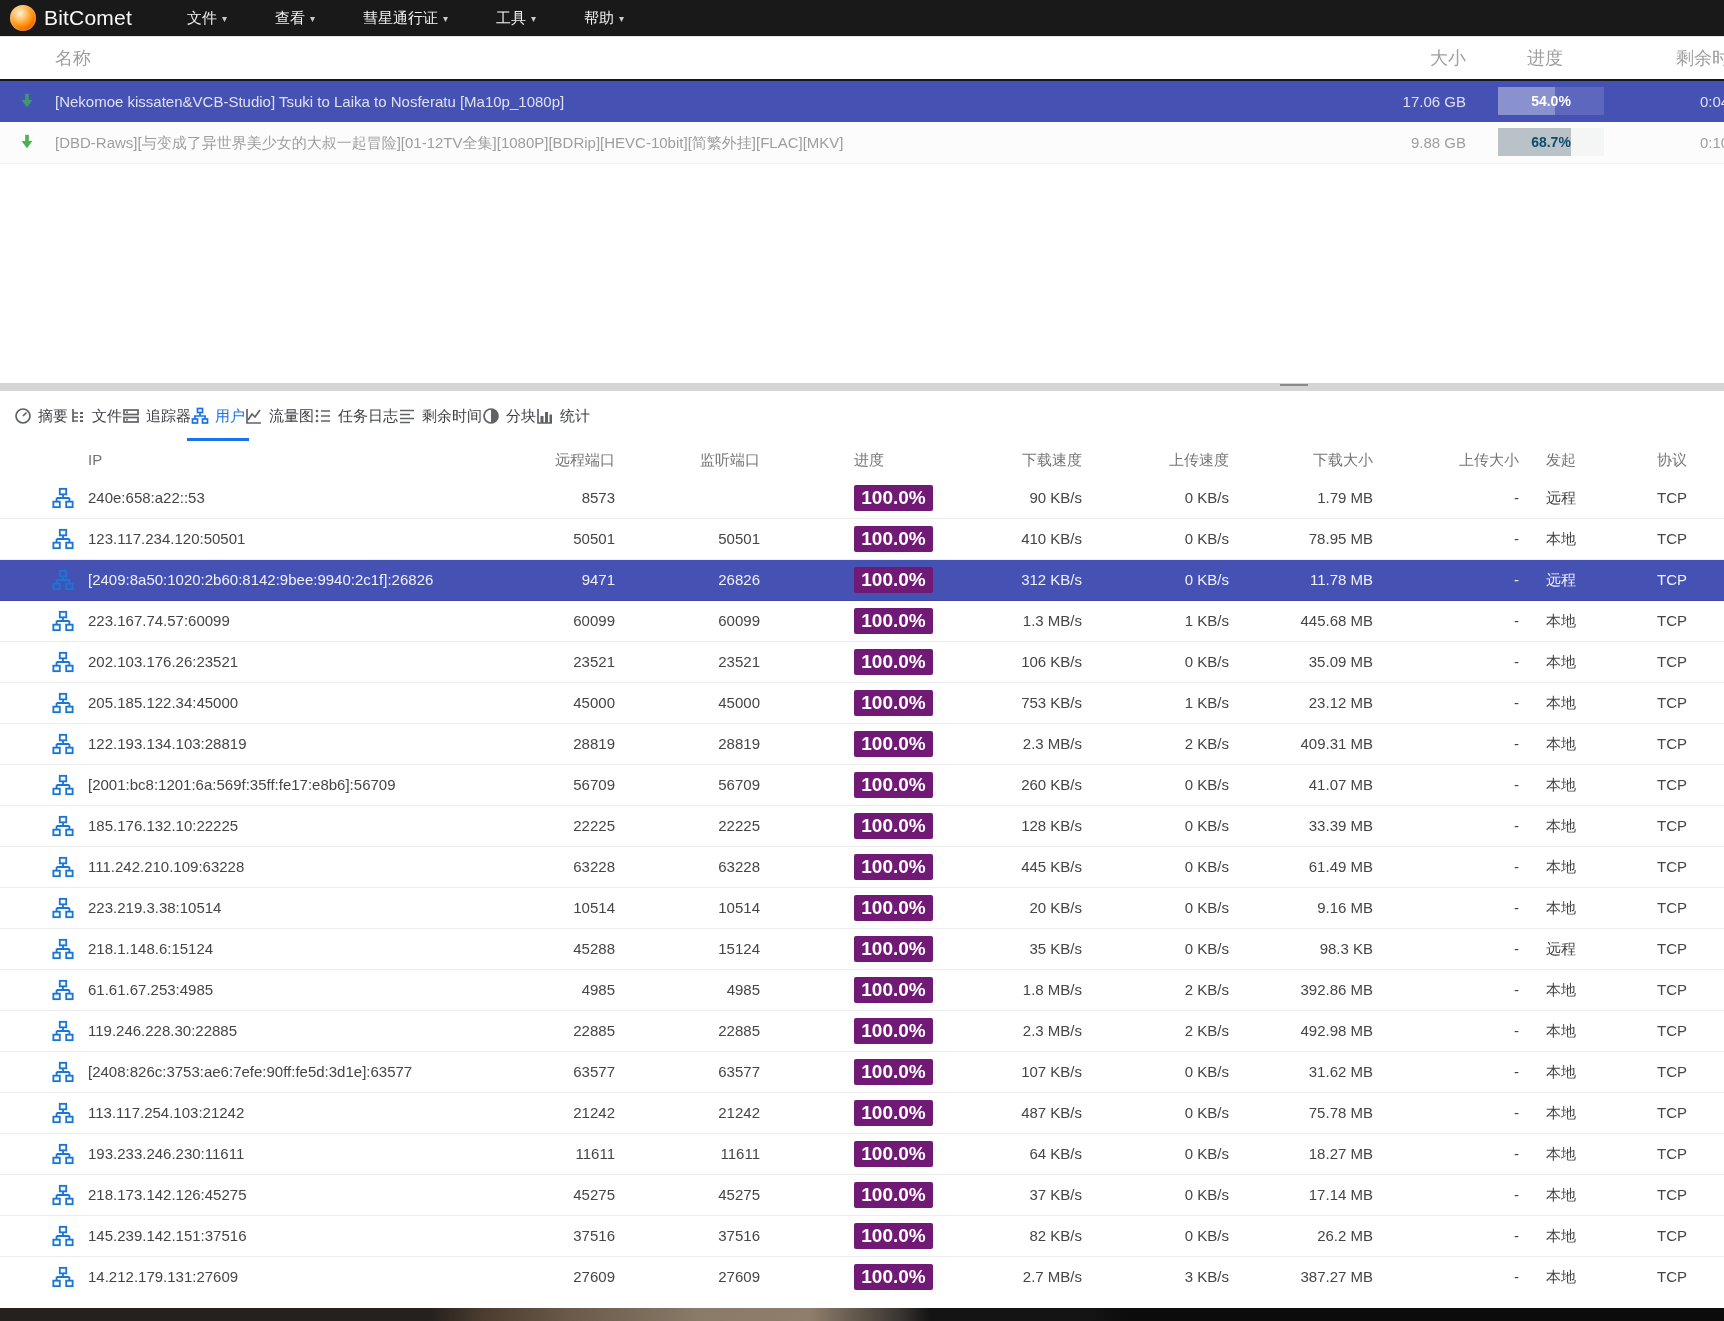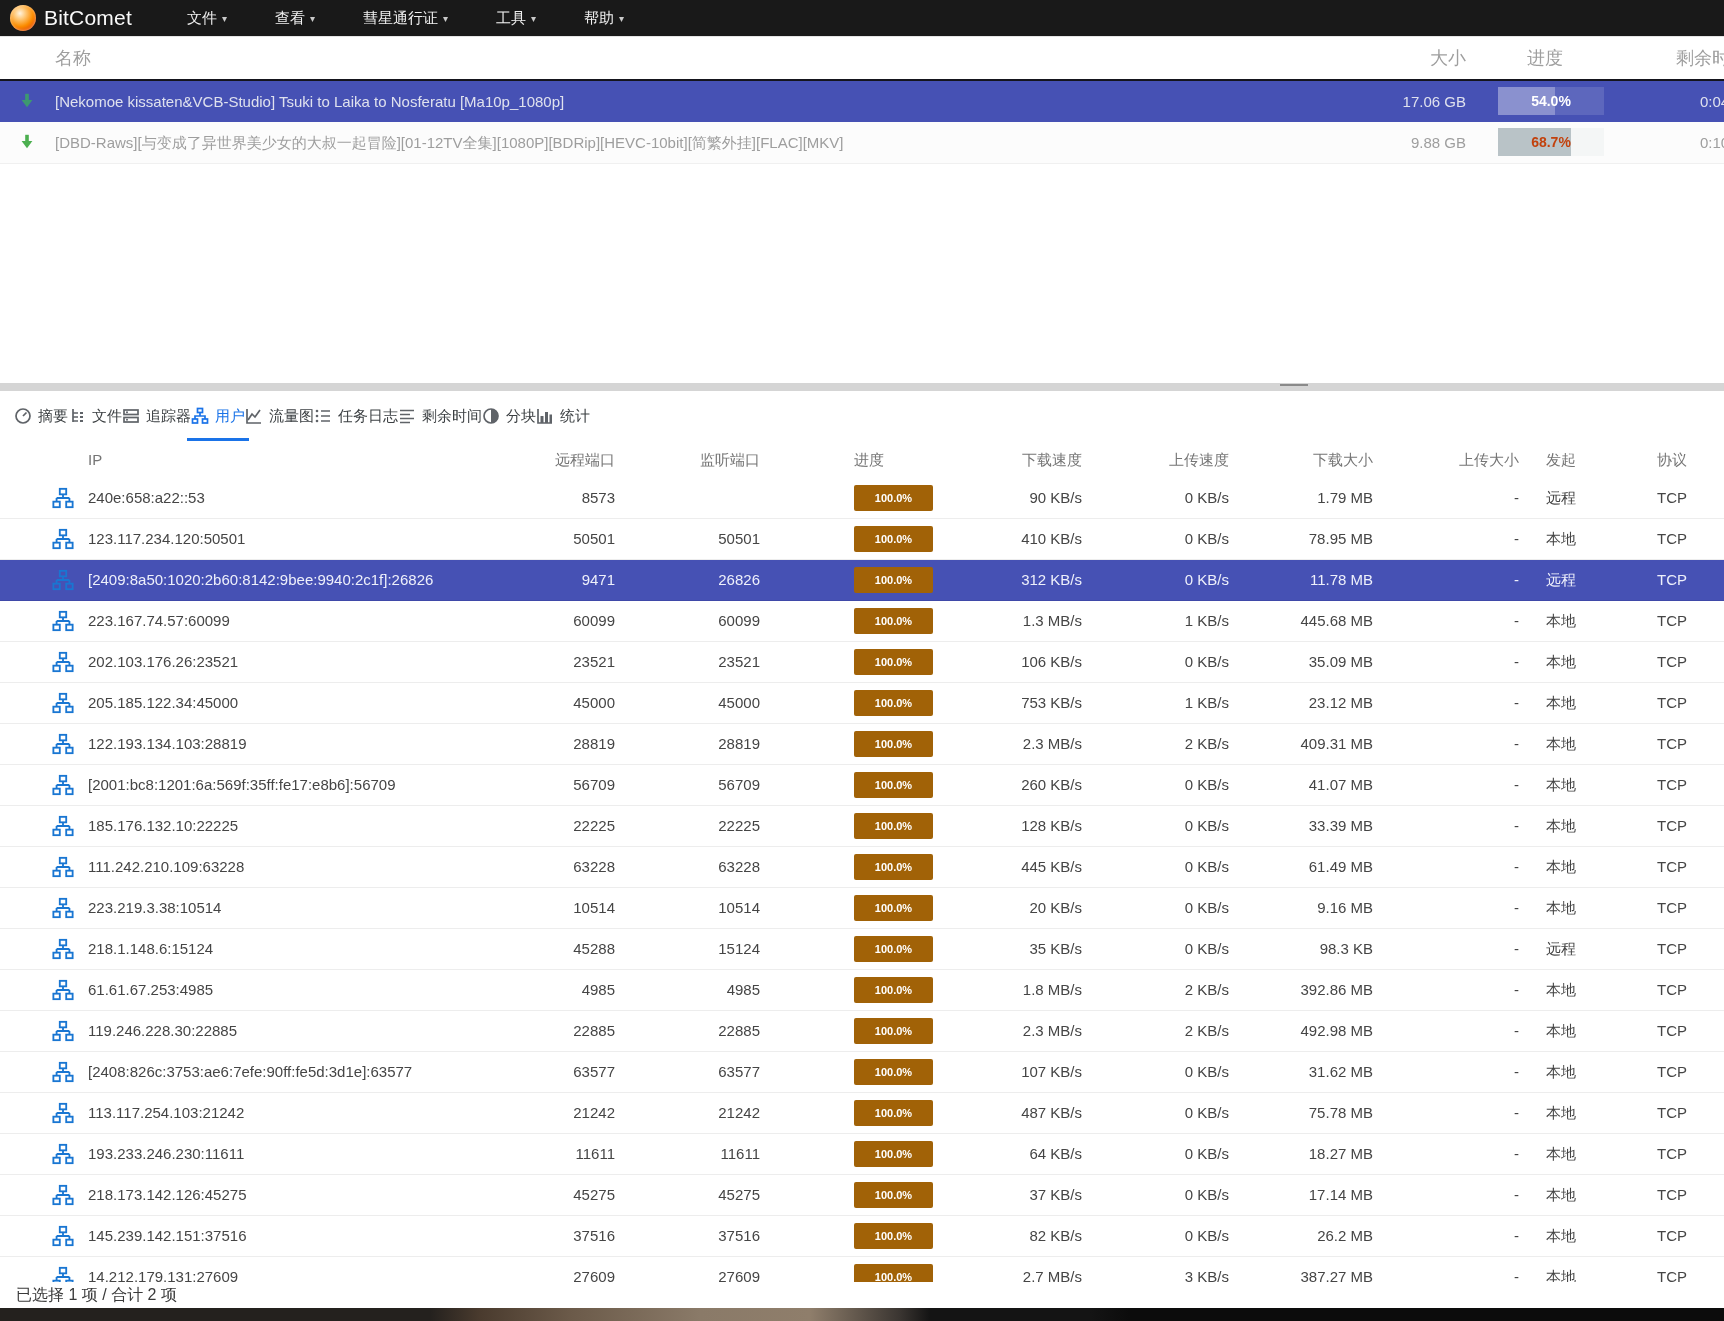--- a/index.html
+++ b/index.html
@@ -31,21 +31,21 @@
   .t-cell{position:absolute;line-height:41px;font-size:15px;white-space:nowrap;color:#9e9e9e;}
   .t-name{left:55px;max-width:1230px;overflow:hidden;text-overflow:ellipsis;}
   .t-row.selected .t-cell{color:#dfe1ee;}
   .t-size{left:1316px;width:150px;text-align:right;}
   .t-remaining{left:1700px;}
   .t-arrow{position:absolute;left:18px;top:11px;width:18px;height:18px;}
   .t-chip{position:absolute;left:1498px;top:6px;width:106px;height:28px;background:#f4f6f6;overflow:hidden;}
   .t-row.selected .t-chip{background:rgba(255,255,255,.13);}
   .t-chip .fill{position:absolute;left:0;top:0;height:100%;background:#b9c3c7;}
   .t-row.selected .t-chip .fill{background:rgba(255,255,255,.28);}
-  .t-chip .lbl{position:relative;display:block;width:100%;text-align:center;line-height:28px;font-size:14px;font-weight:bold;color:#c2410c;}
+  .t-chip .lbl{position:relative;display:block;width:100%;text-align:center;line-height:28px;font-size:14px;font-weight:bold;color:#0c4a6e;}
   .t-row.selected .t-chip .lbl{color:#fff;}
 
   
   .splitter{position:absolute;top:383px;left:0;width:100%;height:8px;background:#d5d5d5;}
   .grip{position:absolute;left:1280px;top:1px;width:28px;height:6px;border-top:2px solid #8a8a8a;border-bottom:2px solid #8a8a8a;}
 
   
   .tabbar{position:absolute;top:391px;left:0;width:100%;height:50px;background:#fff;display:flex;align-items:stretch;padding-left:14px;box-sizing:border-box;}
   .tab{position:relative;display:flex;align-items:center;gap:6px;font-size:15px;color:#3c4043;cursor:default;}
   .tab svg{width:18px;height:18px;}
@@ -68,21 +68,21 @@
   .c-dsize{left:1221px;width:152px;text-align:right;}
   .c-usize{left:1367px;width:152px;text-align:right;}
   .c-init{left:1546px;}
   .c-proto{left:1657px;}
   .peer-rows{position:absolute;top:478px;left:0;width:100%;}
   .prow{position:relative;height:40px;background:#fff;border-bottom:1px solid #ededed;box-sizing:content-box;}
   .prow:last-child{border-bottom:none;}
   .prow.selected{background:#4651b4;border-bottom-color:#3f49a8;}
   .prow.selected .pcell{color:#eef0fb;}
   .icon-cell{position:absolute;left:52px;top:9px;height:22px;line-height:0;}
-  .badge{display:block;margin-top:7px;height:26px;line-height:26px;text-align:center;background:#a16207;color:#fff;font-weight:bold;font-size:11px;border-radius:2px;}
+  .badge{display:block;margin-top:7px;height:26px;line-height:26px;text-align:center;background:#701a75;color:#fff;font-weight:bold;font-size:19px;border-radius:2px;}
 
   
   .statusbar{position:absolute;top:1282px;left:0;width:100%;height:26px;background:#fff;}
   .statusbar span{position:absolute;left:16px;line-height:26px;font-size:16px;color:#3a3a3a;white-space:nowrap;}
   .bottom-strip{position:absolute;top:1308px;left:0;width:100%;height:13px;
     background:linear-gradient(90deg,#24211e 0,#24211e 430px,#4a3b2e 480px,#6b5a49 570px,#8a7a68 700px,#8f7e6b 810px,#3a3531 900px,#141414 930px,#141414 1090px,#0c0c0c 1130px,#0c0c0c 100%);}
 </style>
 </head>
 <body>
 
@@ -719,17 +719,14 @@
         </span>
     <span class="pcell c-dspeed">2.7 MB/s</span>
     <span class="pcell c-uspeed">3 KB/s</span>
     <span class="pcell c-dsize">387.27 MB</span>
     <span class="pcell c-usize">-</span>
     <span class="pcell c-init">本地</span>
     <span class="pcell c-proto">TCP</span>
   </div>
     </div>
 
-  <div class="statusbar">
-    <span>已选择 1 项 / 合计 2 项</span>
-  </div>
   <div class="bottom-strip"></div>
 </div>
 
 </body></html>

